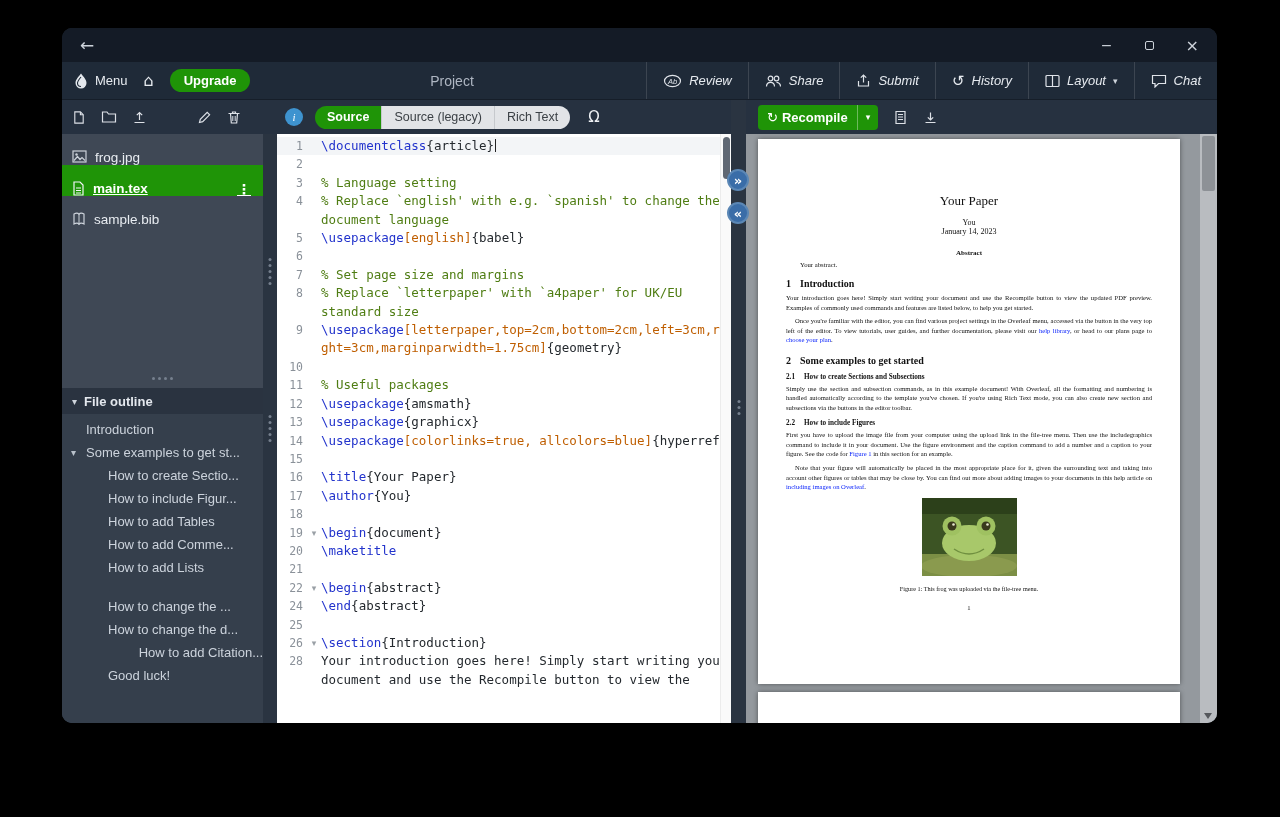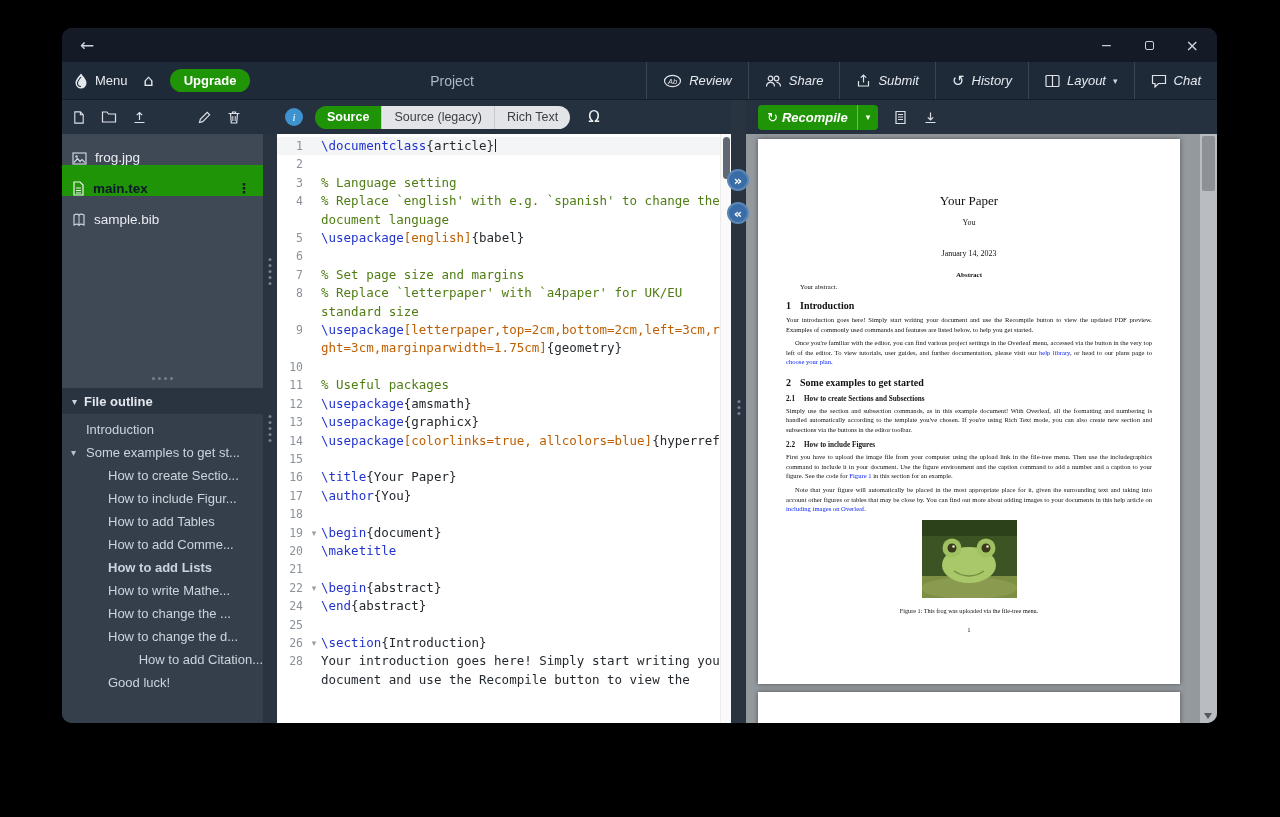--- a/index.html
+++ b/index.html
@@ -33,22 +33,22 @@
   .ftcol{width:215px;background:#3f4855;position:relative;flex:none;}
   .ft-toolbar{height:34px;background:#263140;display:flex;align-items:center;padding:0 10px;gap:15px;}
   .ft-toolbar .right{margin-left:auto;display:flex;gap:15px;margin-right:26px;}
   .ticon{display:flex;align-items:center;cursor:pointer;}
   .ft-resizer{position:absolute;top:34px;right:0;bottom:0;width:14px;background:#2a3441;display:flex;flex-direction:column;align-items:center;cursor:col-resize;}
   .dots-v{position:absolute;left:50%;transform:translateX(-50%);display:flex;flex-direction:column;gap:3px;}
   .dots-v span,.dots-h span{width:3px;height:3px;border-radius:50%;background:#76808e;display:block;}
   .dots-h{display:flex;gap:3px;justify-content:center;}
   .ft-content{width:201px;}
   .ft-files{height:254px;position:relative;}
-  .ft-row{height:31px;display:flex;align-items:flex-end;padding:8px 8px 0 10px;gap:8px;color:#e8ecf1;font-size:13.5px;cursor:pointer;}
-  .ft-row.sel{background:#1f9407;color:#0f172a;font-weight:bold;}
+  .ft-row{height:31px;display:flex;align-items:flex-start;padding:16px 8px 0 10px;gap:8px;color:#e8ecf1;font-size:13.5px;cursor:pointer;}
+  .ft-row.sel{background:#1f9407;color:#ffffff;font-weight:bold;text-decoration:underline;}
   .ft-ic{display:flex;align-items:center;flex:none;}
   .ft-label{flex:1;overflow:hidden;white-space:nowrap;}
   .ft-menu{font-weight:bold;font-size:14px;padding:0 4px;}
   .ft-files .dots-h{position:absolute;bottom:8px;left:0;right:0;}
   .ol-header{height:26px;background:#2a3340;color:#e4e8ee;font-weight:bold;font-size:13px;display:flex;align-items:center;padding-left:10px;gap:7px;width:201px;cursor:pointer;}
   .ol-header .caret{font-size:10px;}
   .ol-list{background:#353f4c;width:201px;height:309px;overflow:hidden;padding-top:4px;}
   .ol-row{height:23px;line-height:23px;color:#ccd3dc;font-size:13px;position:relative;white-space:nowrap;overflow:hidden;cursor:pointer;}
   .ol-caret{position:absolute;left:9px;font-size:10px;color:#b9c1cb;}
 
@@ -80,31 +80,31 @@
   .splitter{width:15px;background:#2a3441;position:relative;flex:none;z-index:5;cursor:col-resize;}
   .jump-btn{position:absolute;left:-4px;width:22px;height:22px;border-radius:50%;background:#3a6da8;border:2px solid #5b87b5;color:#fff;display:flex;align-items:center;justify-content:center;font-size:13px;font-weight:bold;cursor:pointer;}
   .jump-pdf{top:69px;}
   .jump-code{top:102px;}
   .splitter .dots-v{top:300px;}
 
   
   .pdfcol{width:471px;display:flex;flex-direction:column;flex:none;}
   .pdf-toolbar{height:34px;background:#263140;display:flex;align-items:center;padding:0 12px;gap:16px;flex:none;}
   .recompile{display:flex;align-items:center;background:#1f9407;border:none;border-radius:4px;height:25px;color:#fff;cursor:pointer;font-family:inherit;overflow:hidden;}
-  .recompile .lbl{font-size:13px;font-weight:bold;padding:0 9px 0 4px;font-style:italic;}
+  .recompile .lbl{font-size:13px;font-weight:bold;padding:0 9px 0 4px;}
   .recompile .ric{font-size:13px;padding-left:9px;}
   .recompile .div{width:1px;align-self:stretch;background:rgba(255,255,255,.35);}
   .recompile .caret{padding:0 8px;font-size:9px;color:#fff;}
   .pdf-view{position:relative;flex:1;background:#94999e;overflow:hidden;}
   .page{position:relative;margin:5px 0 0 12px;width:422px;height:545px;background:#fff;box-shadow:0 0 5px rgba(0,0,0,.45);overflow:hidden;}
   .page2{margin-top:8px;height:45px;}
   .page-inner{padding:54px 28px 0;font-family:"Liberation Serif",serif;color:#111;}
   .pdf-title{text-align:center;font-size:13px;}
   .pdf-author{text-align:center;font-size:8px;margin-top:9px;}
-  .pdf-date{text-align:center;font-size:8px;margin-top:22px;}
+  .pdf-date{text-align:center;font-size:8px;margin-top:0;}
   .pdf-absh{text-align:center;font-size:7px;font-weight:bold;margin-top:13px;}
   .pdf-abs{font-size:6.7px;margin-top:4px;padding:0 14px;}
   .pdf-h1{font-size:10px;font-weight:bold;margin:10px 0 4px;}
   .pdf-h2{font-size:7.2px;font-weight:bold;margin:7px 0 3px;}
   .pdf-num{margin-right:9px;}
   .pdf-p{font-size:6.6px;line-height:1.45;text-align:justify;margin:0 0 4px;}
   .pdf-p.ind{text-indent:9px;}
   .pdf-link{color:#0b24fb;cursor:pointer;}
   .pdf-fig{text-align:center;margin:6px 0 0;}
   .pdf-cap{text-align:center;font-size:6.2px;margin-top:5px;}
@@ -266,23 +266,22 @@
             <span class="caret glyph">▾</span>
             <span>File outline</span>
           </div>
           <div class="ol-list">
               <div class="ol-row" style="padding-left: 24px;"><span>Introduction</span></div>
               <div class="ol-row" style="padding-left: 24px;"><span class="ol-caret glyph">▾</span><span>Some examples to get st...</span></div>
               <div class="ol-row" style="padding-left: 46px;"><span>How to create Sectio...</span></div>
               <div class="ol-row" style="padding-left: 46px;"><span>How to include Figur...</span></div>
               <div class="ol-row" style="padding-left: 46px;"><span>How to add Tables</span></div>
               <div class="ol-row" style="padding-left: 46px;"><span>How to add Comme...</span></div>
-              <div class="ol-row" style="padding-left: 46px; font-weight: bold;"><span>How to add Lists</span></div>
-              <div class="ol-row" style="padding-left: 46px;"><span>How to write Mathe...</span></div>
-              <div class="ol-row" style="padding-left: 46px;"><span>How to change the ...</span></div>
+              <div class="ol-row" style="padding-left: 46px;"><span>How to add Lists</span></div>
+              <div class="ol-row" style="padding-left: 46px; margin-top: 16px;"><span>How to change the ...</span></div>
               <div class="ol-row" style="padding-left: 46px;"><span>How to change the d...</span></div>
               <div class="ol-row" style="padding-left: 46px; text-align: right;"><span>How to add Citation...</span></div>
               <div class="ol-row" style="padding-left: 46px;"><span>Good luck!</span></div>
             </div>
         </div>
         <div class="ft-resizer">
           <span class="dots-v" style="top:124px;">
               <span></span>
               <span></span>
               <span></span>

